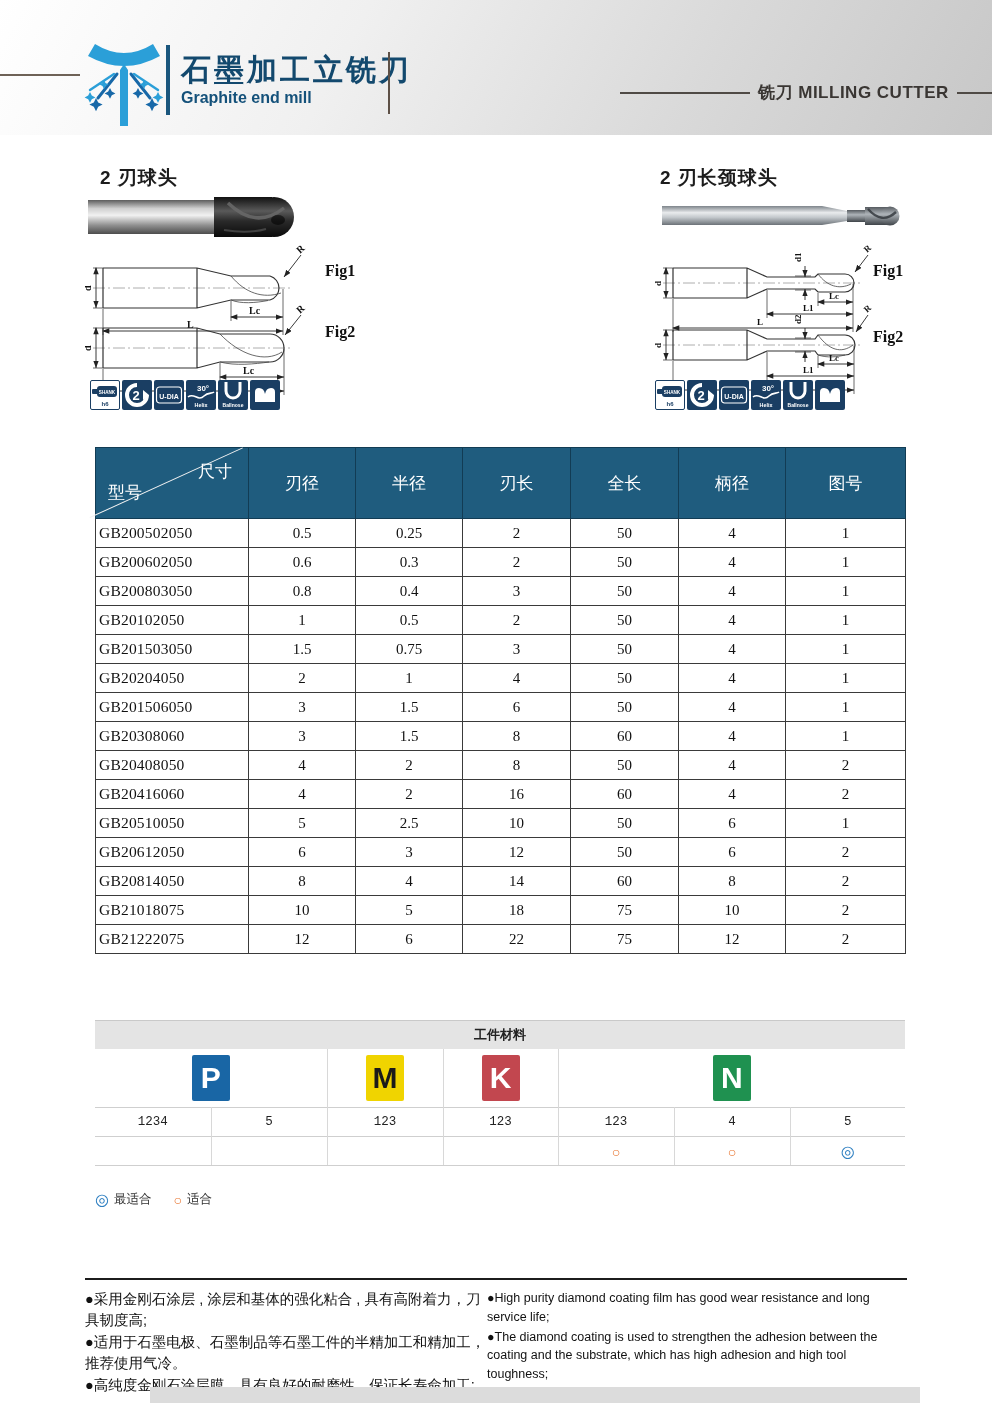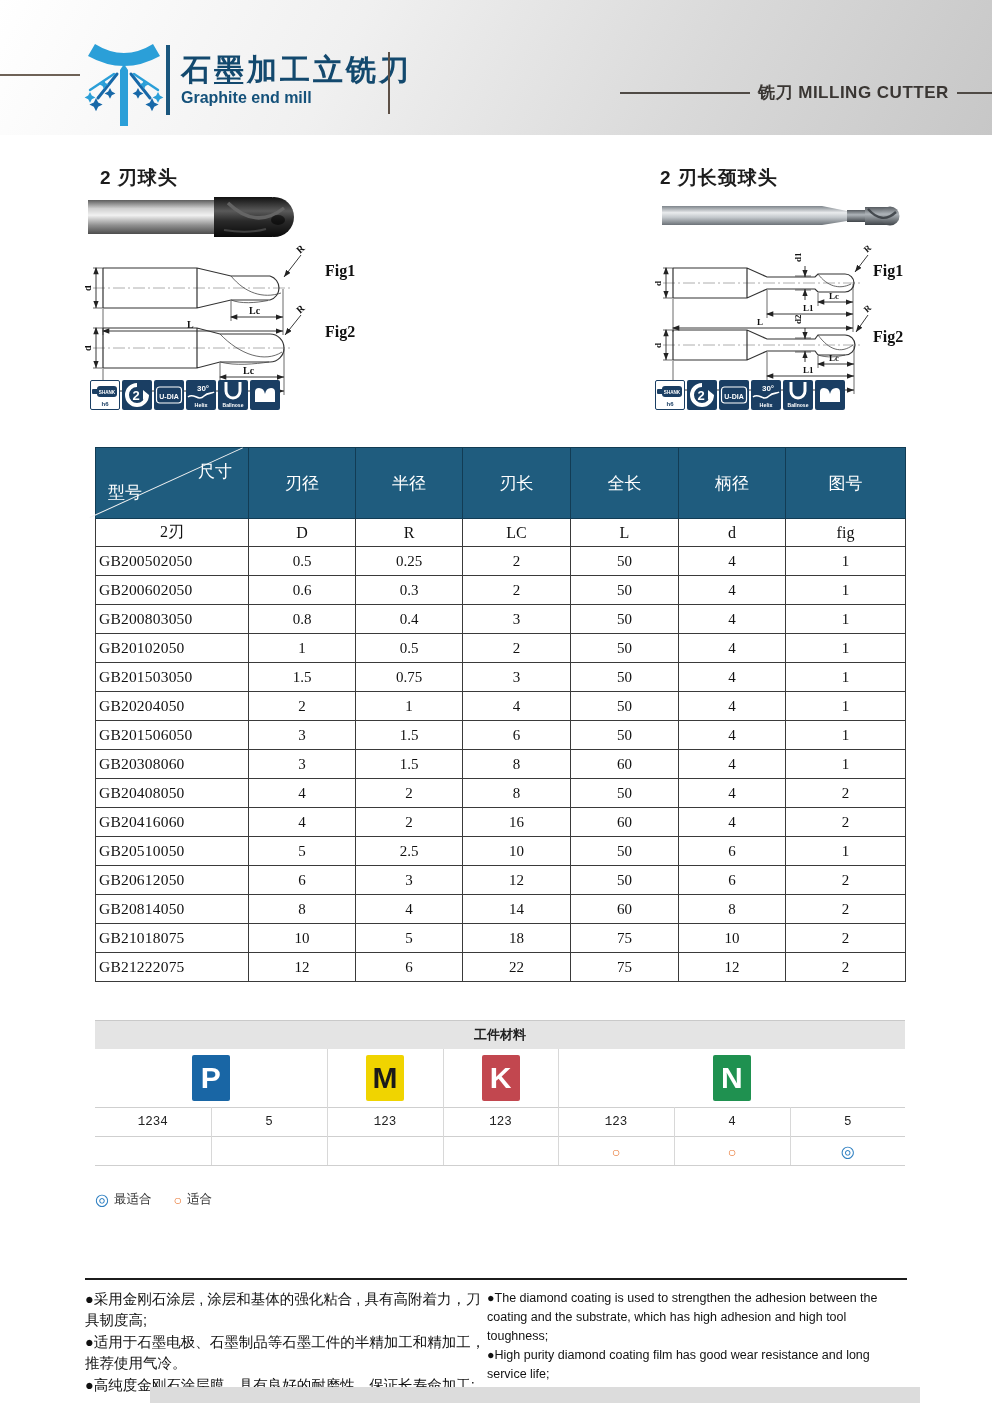--- a/index.html
+++ b/index.html
@@ -377,29 +377,20 @@
           <span class="diag"></span>
           <span class="corner-top">尺寸</span>
           <span class="corner-bottom">型号</span>
         </th>
         <th>刃径</th>
         <th>半径</th>
         <th>刃长</th>
         <th>全长</th>
         <th>柄径</th>
         <th>图号</th>
-      </tr>
-      <tr class="sub">
-        <td>2刃</td>
-        <td>D</td>
-        <td>R</td>
-        <td>LC</td>
-        <td>L</td>
-        <td>d</td>
-        <td>fig</td>
       </tr>
     </thead>
     <tbody>
         <tr>
           <td>GB200502050</td>
           <td>0.5</td>
           <td>0.25</td>
           <td>2</td>
           <td>50</td>
           <td>4</td>
@@ -586,20 +577,20 @@
       </span>
   </div>
 
   <div class="notes">
     <div class="notes-cn">
       <div>●采用金刚石涂层 , 涂层和基体的强化粘合 , 具有高附着力，刀具韧度高;</div>
       <div>●适用于石墨电极、石墨制品等石墨工件的半精加工和精加工，推荐使用气冷。</div>
       <div>●高纯度金刚石涂层膜，具有良好的耐磨性，保证长寿命加工;</div>
     </div>
     <div class="notes-en">
+      <div>●High purity diamond coating film has good wear resistance and long service life;</div>
       <div>●The diamond coating is used to strengthen the adhesion between the coating and the substrate, which has high adhesion and high tool toughness;</div>
-      <div>●High purity diamond coating film has good wear resistance and long service life;</div>
       <div>●It is suitable for semi finishing and finishing of graphite electrode and graphite products. Air cooling is recommended.</div>
     </div>
   </div>
 
   <div class="bottom-bar"></div>
 </div>
 
 </body></html>

